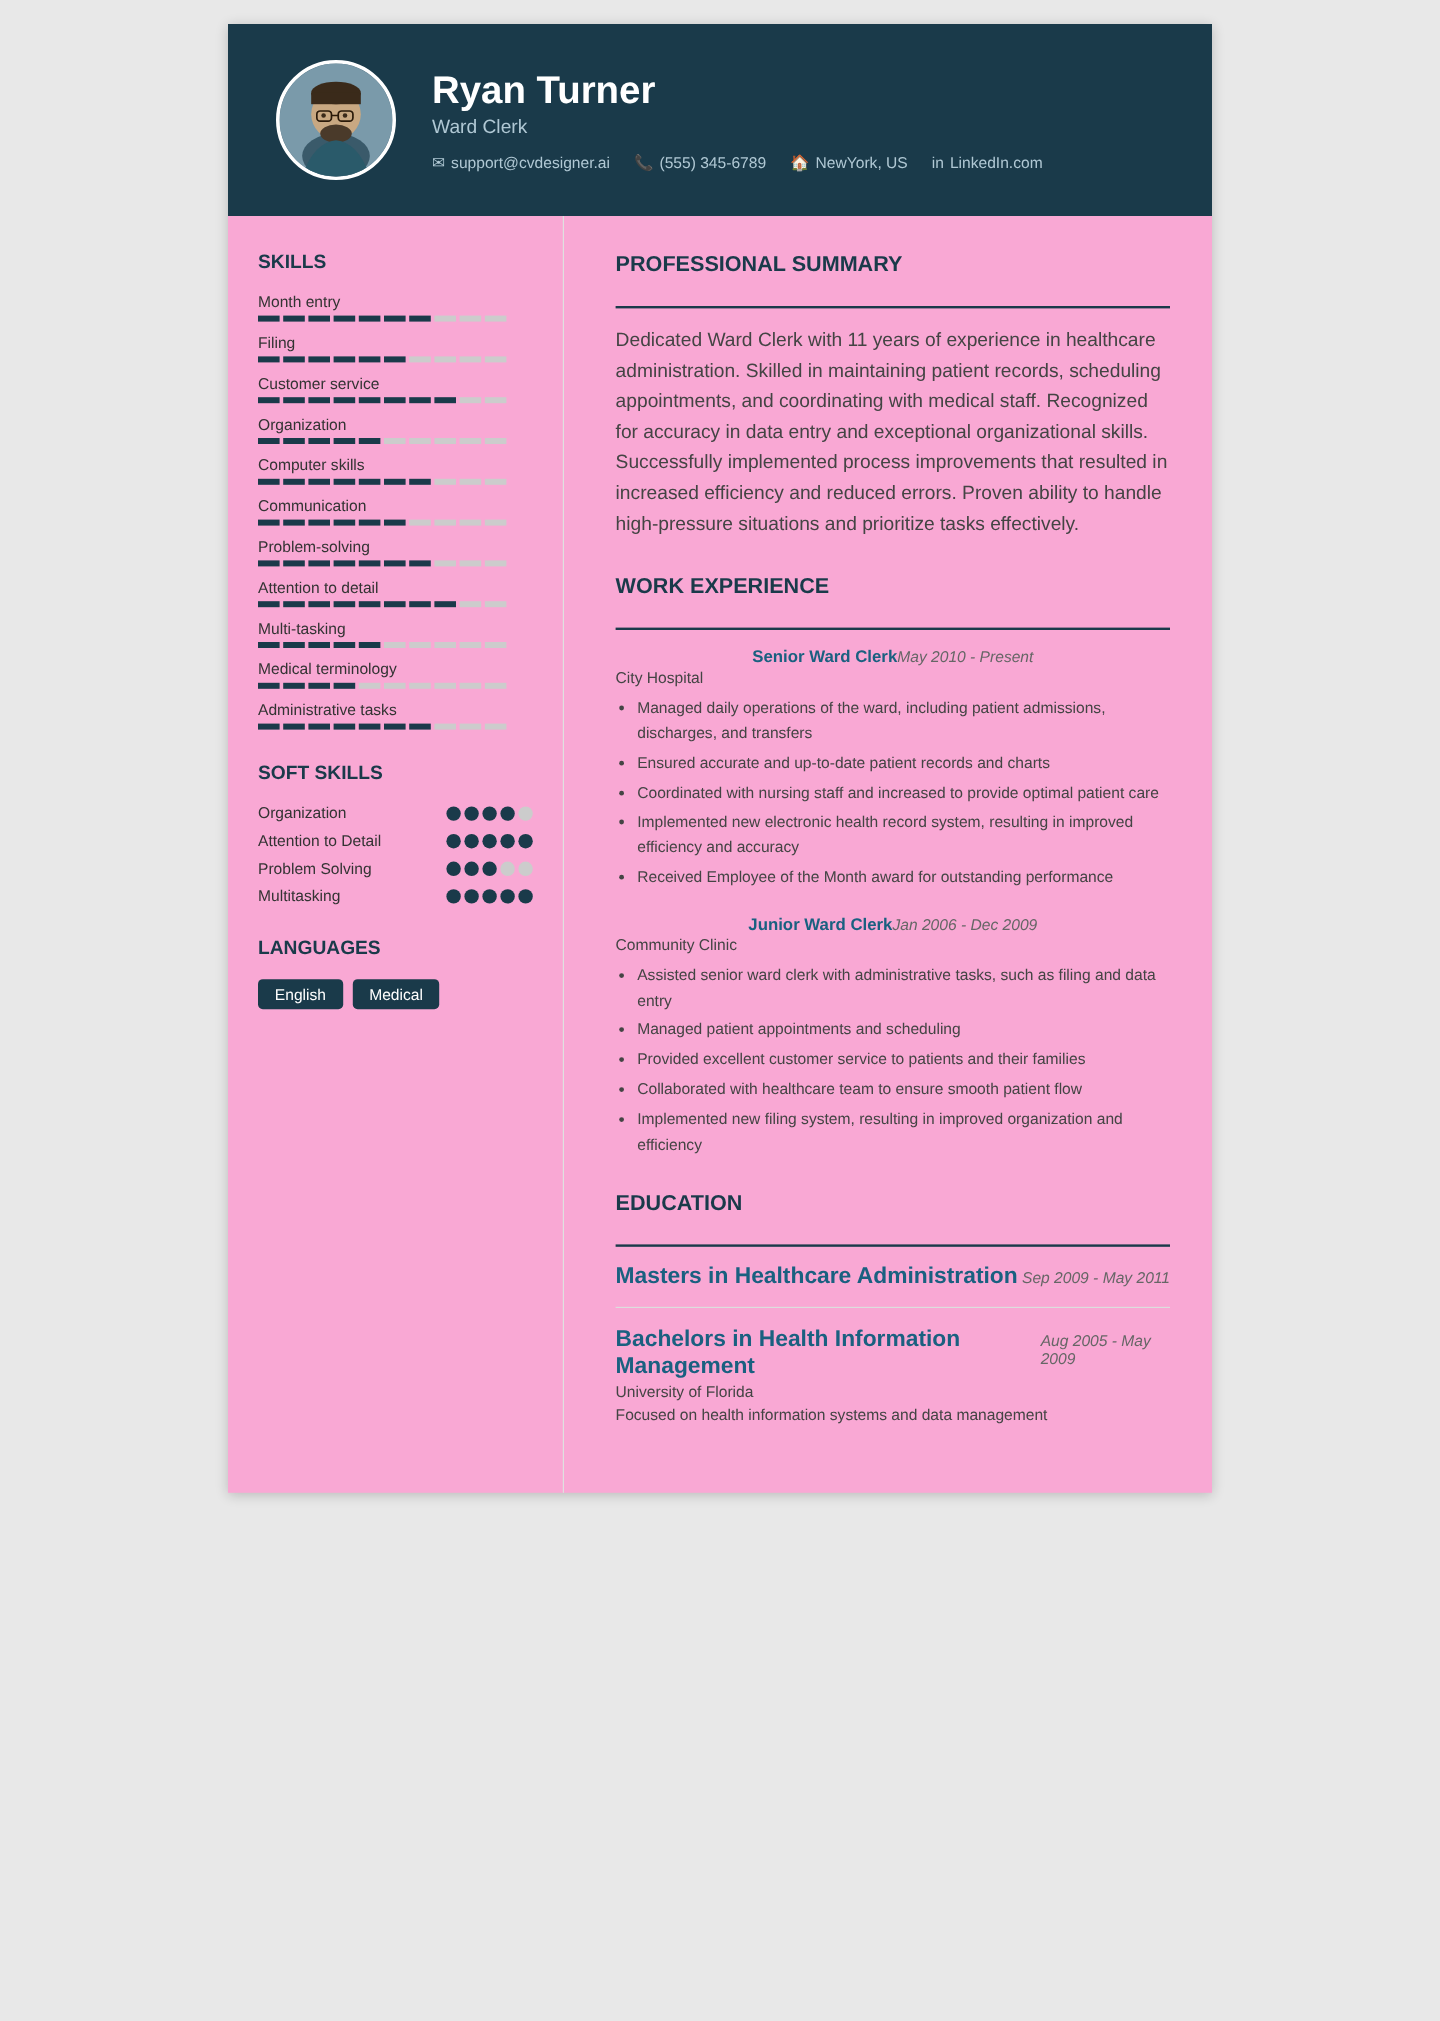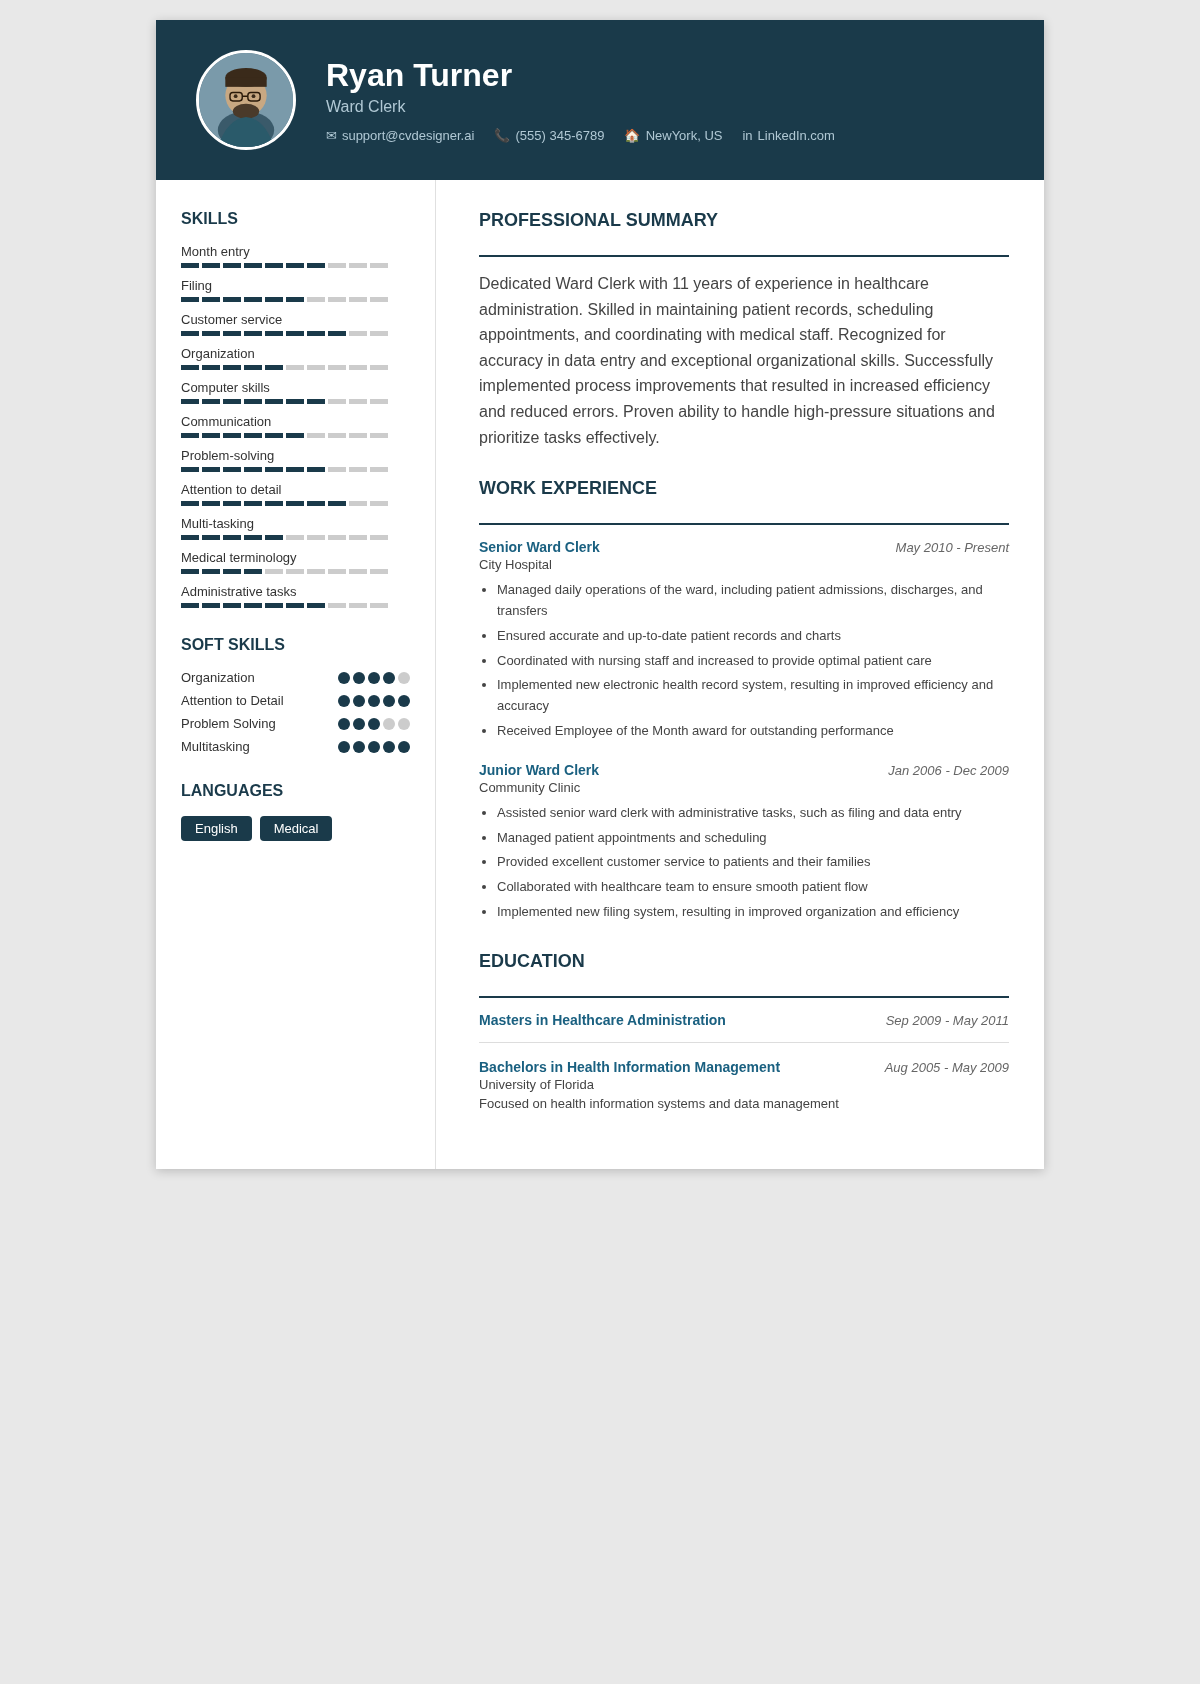--- a/index.html
+++ b/index.html
@@ -4,22 +4,22 @@
   <style>
     * { margin: 0; padding: 0; box-sizing: border-box; }
     body {
       font-family: Arial, sans-serif;
       background: #e8e8e8;
       display: flex;
       justify-content: center;
       padding: 20px;
     }
     .resume {
-      width: 888px;
-      background: #ffffff;
+      width: 820px;
+      background: #f9a8d4;
       box-shadow: 0 2px 10px rgba(0,0,0,0.2);
     }
     
     .header {
       background: #1a3a4a;
       color: #fff;
       padding: 30px 40px;
       display: flex;
       align-items: center;
       gap: 30px;
@@ -137,21 +137,21 @@
       text-transform: uppercase;
       border-bottom: 2px solid #1a3a4a;
       padding-bottom: 24px;
       margin-bottom: 14px;
     }
     .summary-text { font-size: 16px; color: #444; line-height: 1.6; }
     
     .job { margin-bottom: 20px; }
     .job-header {
       display: flex;
-      justify-content: space-between;
+      justify-content: center;
       align-items: baseline;
       margin-bottom: 2px;
     }
     .job-title {
       font-size: 14px;
       font-weight: bold;
       color: #1a6080;
     }
     .job-dates {
       font-size: 13px;
@@ -172,21 +172,21 @@
     }
     
     .edu { margin-bottom: 16px; }
     .edu-header {
       display: flex;
       justify-content: space-between;
       align-items: baseline;
       margin-bottom: 2px;
     }
     .edu-degree {
-      font-size: 14px;
+      font-size: 19px;
       font-weight: bold;
       color: #1a6080;
     }
     .edu-dates {
       font-size: 13px;
       color: #666;
       font-style: italic;
     }
     .edu-school {
       font-size: 13px;

